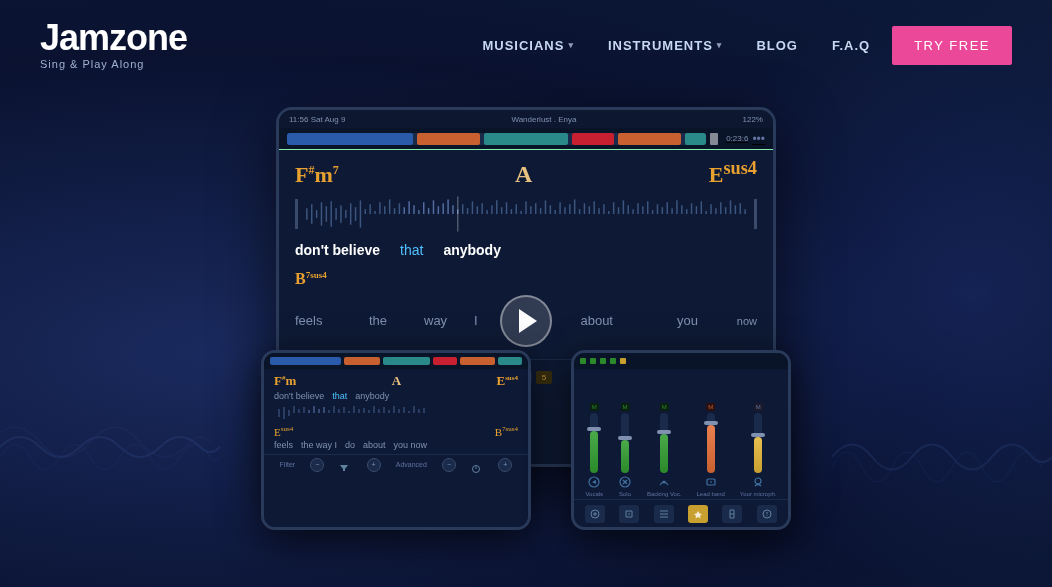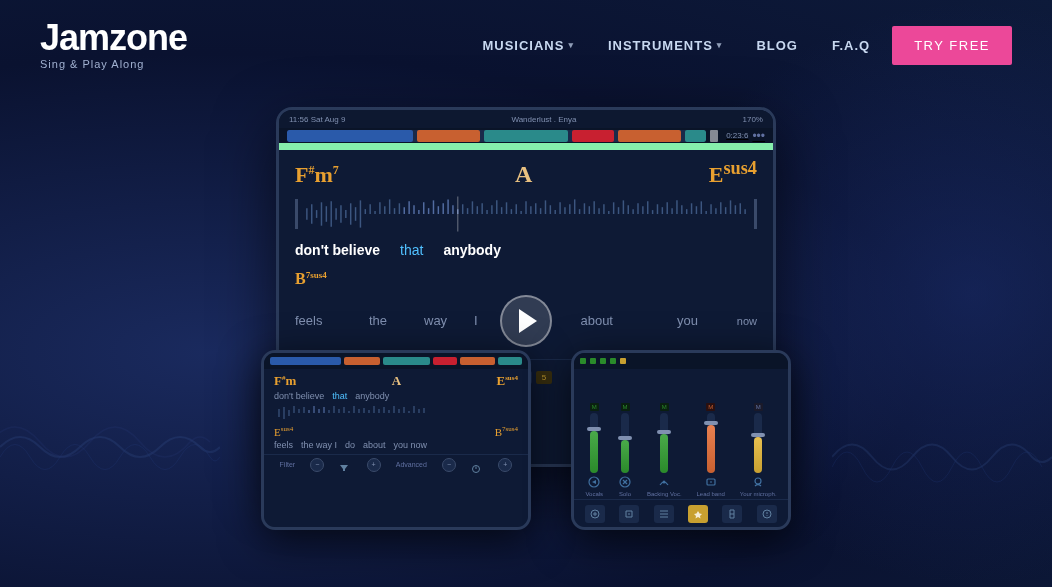--- a/index.html
+++ b/index.html
@@ -188,21 +188,21 @@
     }
 
     
     .app-timeline {
       height: 22px;
       background: #0a1428;
       display: flex;
       align-items: center;
       padding: 0 8px;
       gap: 4px;
-      border-bottom: 7px solid #86efac;
+      border-bottom: 1px solid #86efac;
       text-decoration: underline;
     }
 
     .timeline-track {
       flex: 1;
       height: 12px;
       border-radius: 2px;
       background: #1a2a4a;
       position: relative;
       overflow: hidden;
@@ -590,21 +590,21 @@
 
 <div class="main-content">
   <div class="mockup-container">
 
     <div class="tablet-mockup">
       <div class="tablet-screen">
 
         <div class="app-status-bar">
           <span>11:56 Sat Aug 9</span>
           <span>Wanderlust . Enya</span>
-          <span>170%</span>
+          <span>122%</span>
         </div>
 
         <div class="app-timeline">
           <div class="timeline-track">
             <div class="track-segment timeline-fill-blue" style="left:0%;width:30%"></div>
             <div class="track-segment" style="left:31%;width:15%;background:#c86030"></div>
             <div class="track-segment timeline-fill-teal" style="left:47%;width:20%"></div>
             <div class="track-segment" style="left:68%;width:10%;background:#c82030"></div>
             <div class="track-segment" style="left:79%;width:15%;background:#c86030"></div>
             <div class="track-segment timeline-fill-teal" style="left:95%;width:5%"></div>

